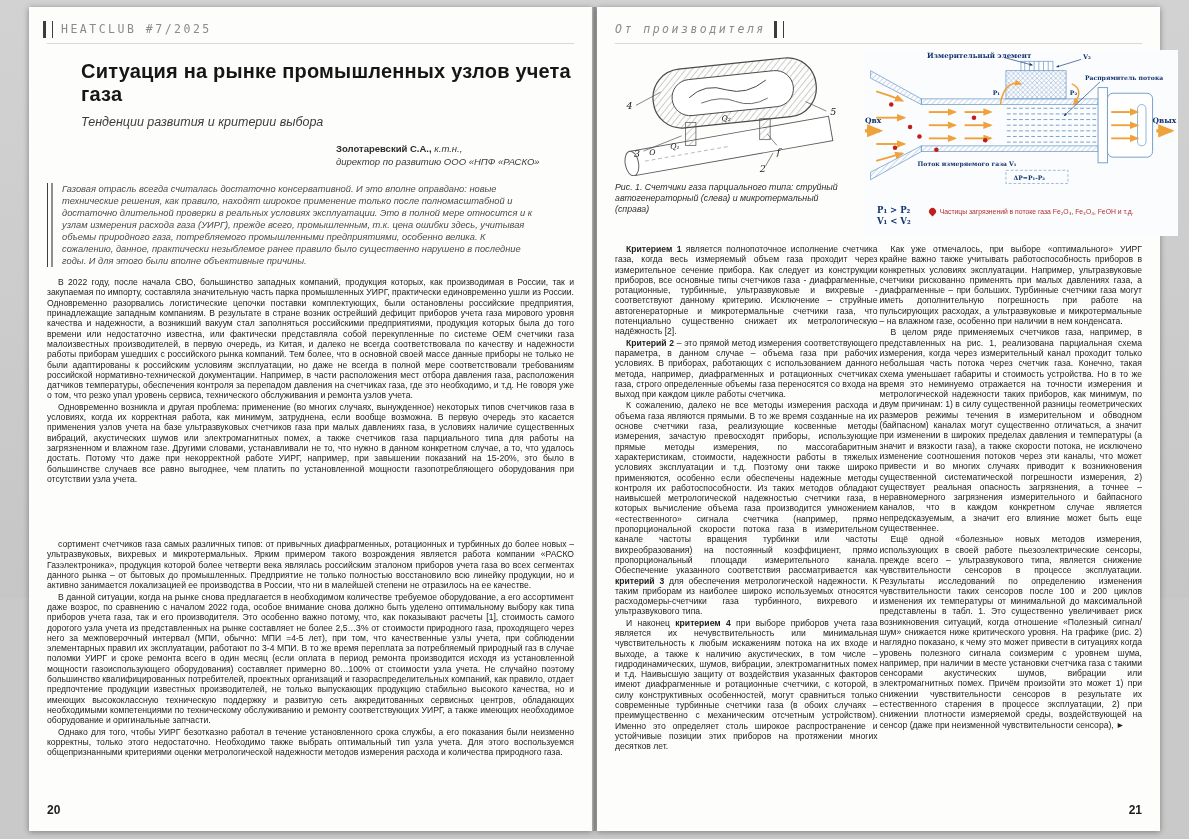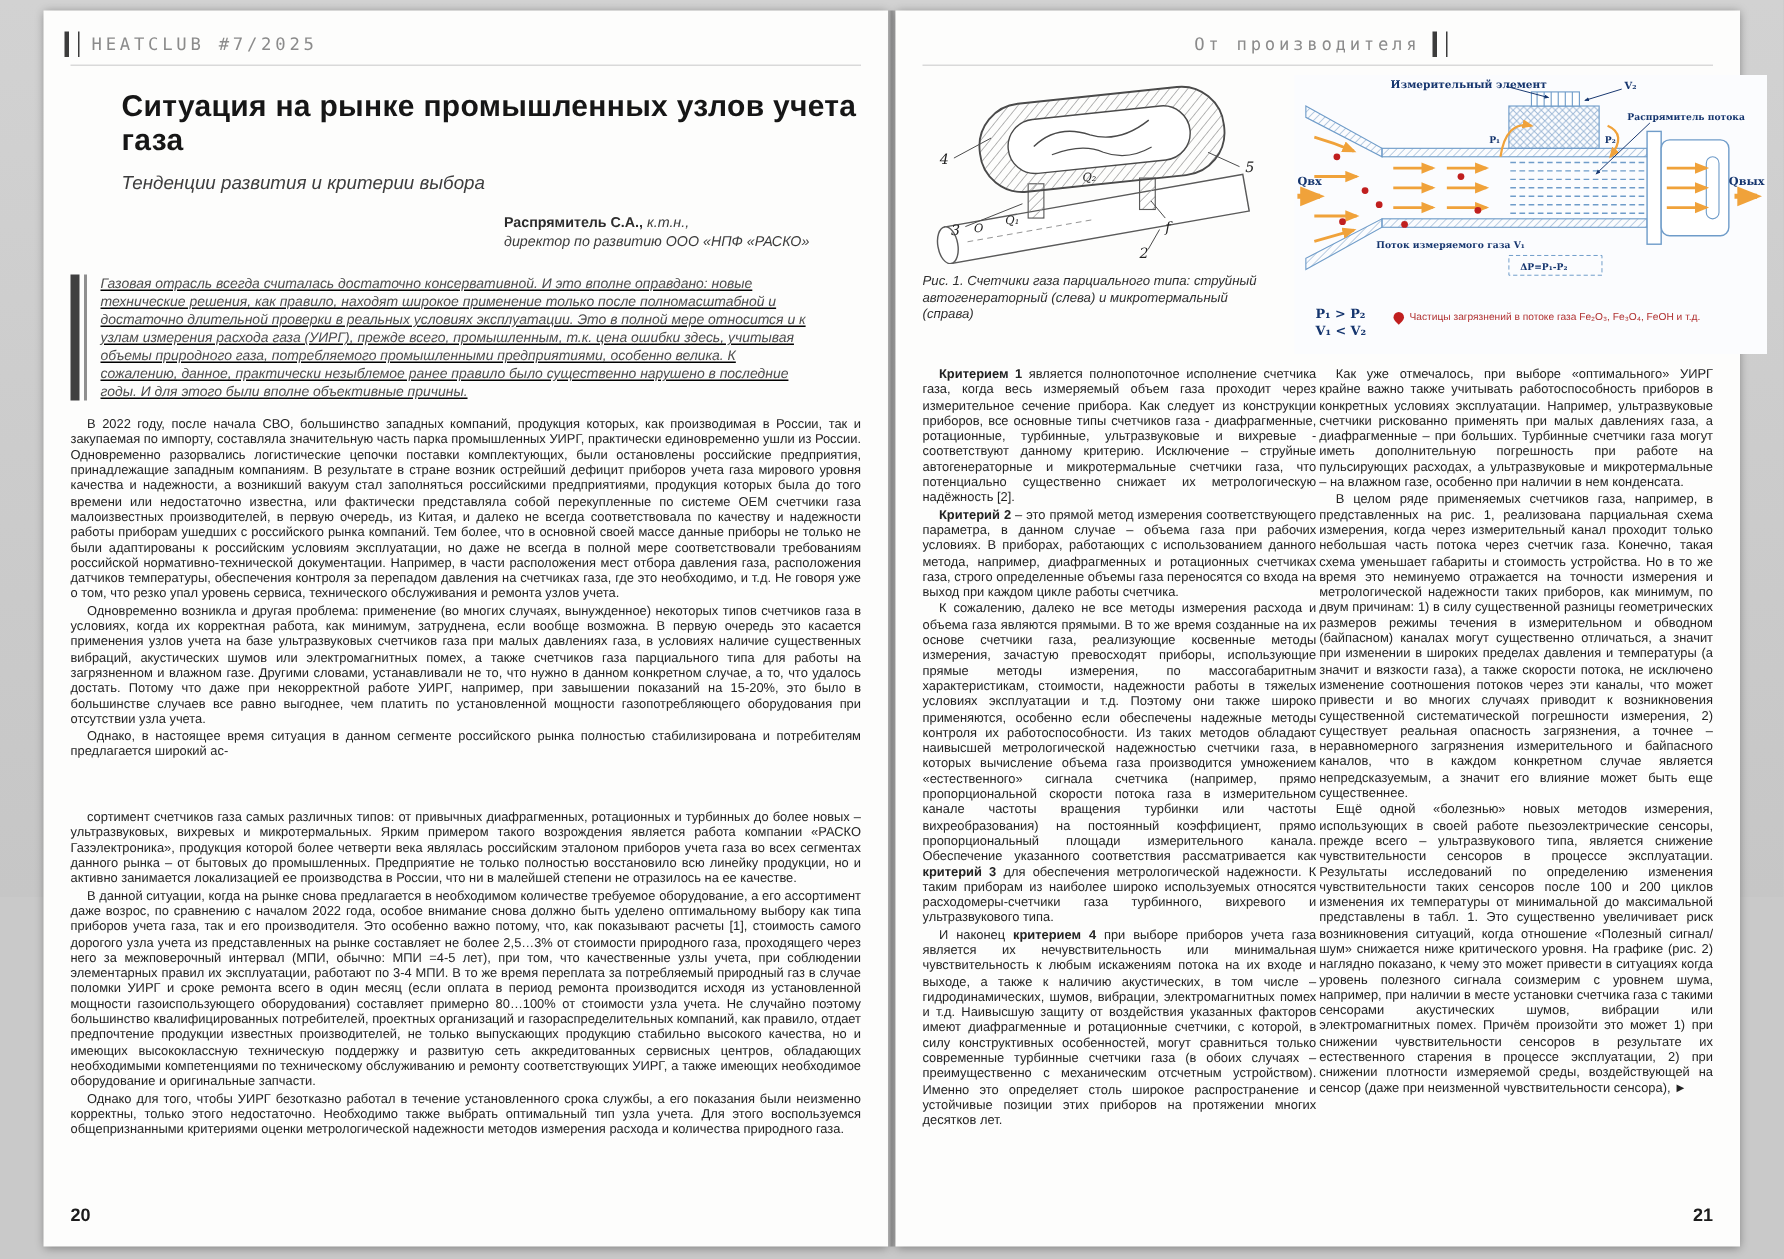--- a/index.html
+++ b/index.html
@@ -16,33 +16,33 @@
   }
   .page.left{left:29px;}
   .page.right{left:597px;}
   .gutter{position:absolute;top:7px;left:592px;width:5px;height:824px;background:linear-gradient(90deg,#b0b0b0,#8f8f8f,#b0b0b0);}
 
   
   .pg-head{display:flex;align-items:center;height:20px;margin:12px 18px 0 14px;
     color:#8b8b8b;font-family:"DejaVu Sans Mono",monospace;font-size:11.5px;letter-spacing:2.5px;}
   .dblbar{width:6px;height:17px;border-left:3px solid #3c3c3c;border-right:1px solid #3c3c3c;display:inline-block;}
   .page.left .dblbar{margin-right:8px;}
-  .page.right .pg-head{justify-content:center;margin:12px 14px 0 18px;}
+  .page.right .pg-head{justify-content:flex-start;margin:12px 14px 0 18px;font-style:italic;}
   .page.right .dblbar{margin-left:8px;}
   .head-underline{height:1px;background:#d9d9d9;margin:4px 18px 0 18px;}
 
   
   .article-head{padding:0 18px;margin-left:34px;}
   .title{margin-top:16px;font-size:20px;line-height:1.15;font-weight:bold;color:#161616;letter-spacing:.2px;}
   .subtitle{margin-top:9px;font-size:12.5px;font-style:italic;color:#3d3d3d;}
   .byline{margin-top:14px;margin-left:255px;font-size:9.5px;color:#2c2c2c;line-height:1.35;}
   .byline .name{font-weight:bold;}
   .byline .degree,.byline .role{font-style:italic;color:#3a3a3a;}
 
-  .intro{margin:14px 18px 0 18px;border-left:6px solid #404040;padding-left:3px;text-decoration:underline;}
+  .intro{margin:14px 18px 0 18px;border-left:1px solid #404040;padding-left:3px;}
   .intro-inner{border-left:2px solid #8f8f8f;padding-left:9px;
     font-style:italic;color:#4c4c4c;font-size:9.3px;line-height:1.3;max-width:475px;text-align:left;}
 
   
   .cols{display:flex;gap:2px;padding:0 18px;margin-top:10px;overflow:hidden;}
   .page.left .cols{height:522px;flex-direction:column;}
   .page.right .cols{height:578px;margin-top:8px;}
   .col{flex:1;min-width:0;}
   .col p{
     margin:0;font-size:8.6px;line-height:10.3px;color:#232323;
@@ -76,34 +76,33 @@
     <div class="pg-head">
       <span class="dblbar"></span>
       <span>HEATCLUB #7/2025</span>
     </div>
     <div class="head-underline"></div>
 
     <div class="article-head">
       <div class="title">Ситуация на рынке промышленных узлов учета газа</div>
       <div class="subtitle">Тенденции развития и критерии выбора</div>
       <div class="byline">
-        <span class="name">Распрямитель С.А.,</span><span class="degree"> к.т.н.,</span><br>
+        <span class="name">Золотаревский С.А.,</span><span class="degree"> к.т.н.,</span><br>
         <span class="role">директор по развитию ООО «НПФ «РАСКО»</span>
       </div>
     </div>
 
     <div class="intro">
       <div class="intro-inner">Газовая отрасль всегда считалась достаточно консервативной. И это вполне оправдано: новые технические решения, как правило, находят широкое применение только после полномасштабной и достаточно длительной проверки в реальных условиях эксплуатации. Это в полной мере относится и к узлам измерения расхода газа (УИРГ), прежде всего, промышленным, т.к. цена ошибки здесь, учитывая объемы природного газа, потребляемого промышленными предприятиями, особенно велика. К сожалению, данное, практически незыблемое ранее правило было существенно нарушено в последние годы. И для этого были вполне объективные причины.</div>
     </div>
 
     <div class="cols">
       <div class="col">
         <p><span></span><b></b><span>В 2022 году, после начала СВО, большинство западных компаний, продукция которых, как производимая в России, так и закупаемая по импорту, составляла значительную часть парка промышленных УИРГ, практически единовременно ушли из России. Одновременно разорвались логистические цепочки поставки комплектующих, были остановлены российские предприятия, принадлежащие западным компаниям. В результате в стране возник острейший дефицит приборов учета газа мирового уровня качества и надежности, а возникший вакуум стал заполняться российскими предприятиями, продукция которых была до того времени или недостаточно известна, или фактически представляла собой перекупленные по системе ОЕМ счетчики газа малоизвестных производителей, в первую очередь, из Китая, и далеко не всегда соответствовала по качеству и надежности работы приборам ушедших с российского рынка компаний. Тем более, что в основной своей массе данные приборы не только не были адаптированы к российским условиям эксплуатации, но даже не всегда в полной мере соответствовали требованиям российской нормативно-технической документации. Например, в части расположения мест отбора давления газа, расположения датчиков температуры, обеспечения контроля за перепадом давления на счетчиках газа, где это необходимо, и т.д. Не говоря уже о том, что резко упал уровень сервиса, технического обслуживания и ремонта узлов учета.</span></p>
         <p><span></span><b></b><span>Одновременно возникла и другая проблема: применение (во многих случаях, вынужденное) некоторых типов счетчиков газа в условиях, когда их корректная работа, как минимум, затруднена, если вообще возможна. В первую очередь это касается применения узлов учета на базе ультразвуковых счетчиков газа при малых давлениях газа, в условиях наличие существенных вибраций, акустических шумов или электромагнитных помех, а также счетчиков газа парциального типа для работы на загрязненном и влажном газе. Другими словами, устанавливали не то, что нужно в данном конкретном случае, а то, что удалось достать. Потому что даже при некорректной работе УИРГ, например, при завышении показаний на 15-20%, это было в большинстве случаев все равно выгоднее, чем платить по установленной мощности газопотребляющего оборудования при отсутствии узла учета.</span></p>
-        <p><span></span><b></b><span>Однако, в настоящее время ситуация в данном сегменте российского рынка полностью стабилизирована и потребителям предлагается широкий ас-</span></p>
       </div>
       <div class="col">
         <p><span></span><b></b><span>сортимент счетчиков газа самых различных типов: от привычных диафрагменных, ротационных и турбинных до более новых – ультразвуковых, вихревых и микротермальных. Ярким примером такого возрождения является работа компании «РАСКО Газэлектроника», продукция которой более четверти века являлась российским эталоном приборов учета газа во всех сегментах данного рынка – от бытовых до промышленных. Предприятие не только полностью восстановило всю линейку продукции, но и активно занимается локализацией ее производства в России, что ни в малейшей степени не отразилось на ее качестве.</span></p>
         <p><span></span><b></b><span>В данной ситуации, когда на рынке снова предлагается в необходимом количестве требуемое оборудование, а его ассортимент даже возрос, по сравнению с началом 2022 года, особое внимание снова должно быть уделено оптимальному выбору как типа приборов учета газа, так и его производителя. Это особенно важно потому, что, как показывают расчеты [1], стоимость самого дорогого узла учета из представленных на рынке составляет не более 2,5…3% от стоимости природного газа, проходящего через него за межповерочный интервал (МПИ, обычно: МПИ =4-5 лет), при том, что качественные узлы учета, при соблюдении элементарных правил их эксплуатации, работают по 3-4 МПИ. В то же время переплата за потребляемый природный газ в случае поломки УИРГ и сроке ремонта всего в один месяц (если оплата в период ремонта производится исходя из установленной мощности газоиспользующего оборудования) составляет примерно 80…100% от стоимости узла учета. Не случайно поэтому большинство квалифицированных потребителей, проектных организаций и газораспределительных компаний, как правило, отдает предпочтение продукции известных производителей, не только выпускающих продукцию стабильно высокого качества, но и имеющих высококлассную техническую поддержку и развитую сеть аккредитованных сервисных центров, обладающих необходимыми компетенциями по техническому обслуживанию и ремонту соответствующих УИРГ, а также имеющих необходимое оборудование и оригинальные запчасти.</span></p>
         <p><span></span><b></b><span>Однако для того, чтобы УИРГ безотказно работал в течение установленного срока службы, а его показания были неизменно корректны, только этого недостаточно. Необходимо также выбрать оптимальный тип узла учета. Для этого воспользуемся общепризнанными критериями оценки метрологической надежности методов измерения расхода и количества природного газа.</span></p>
       </div>
     </div>
 
     <div class="pageno">20</div>
   </div>

